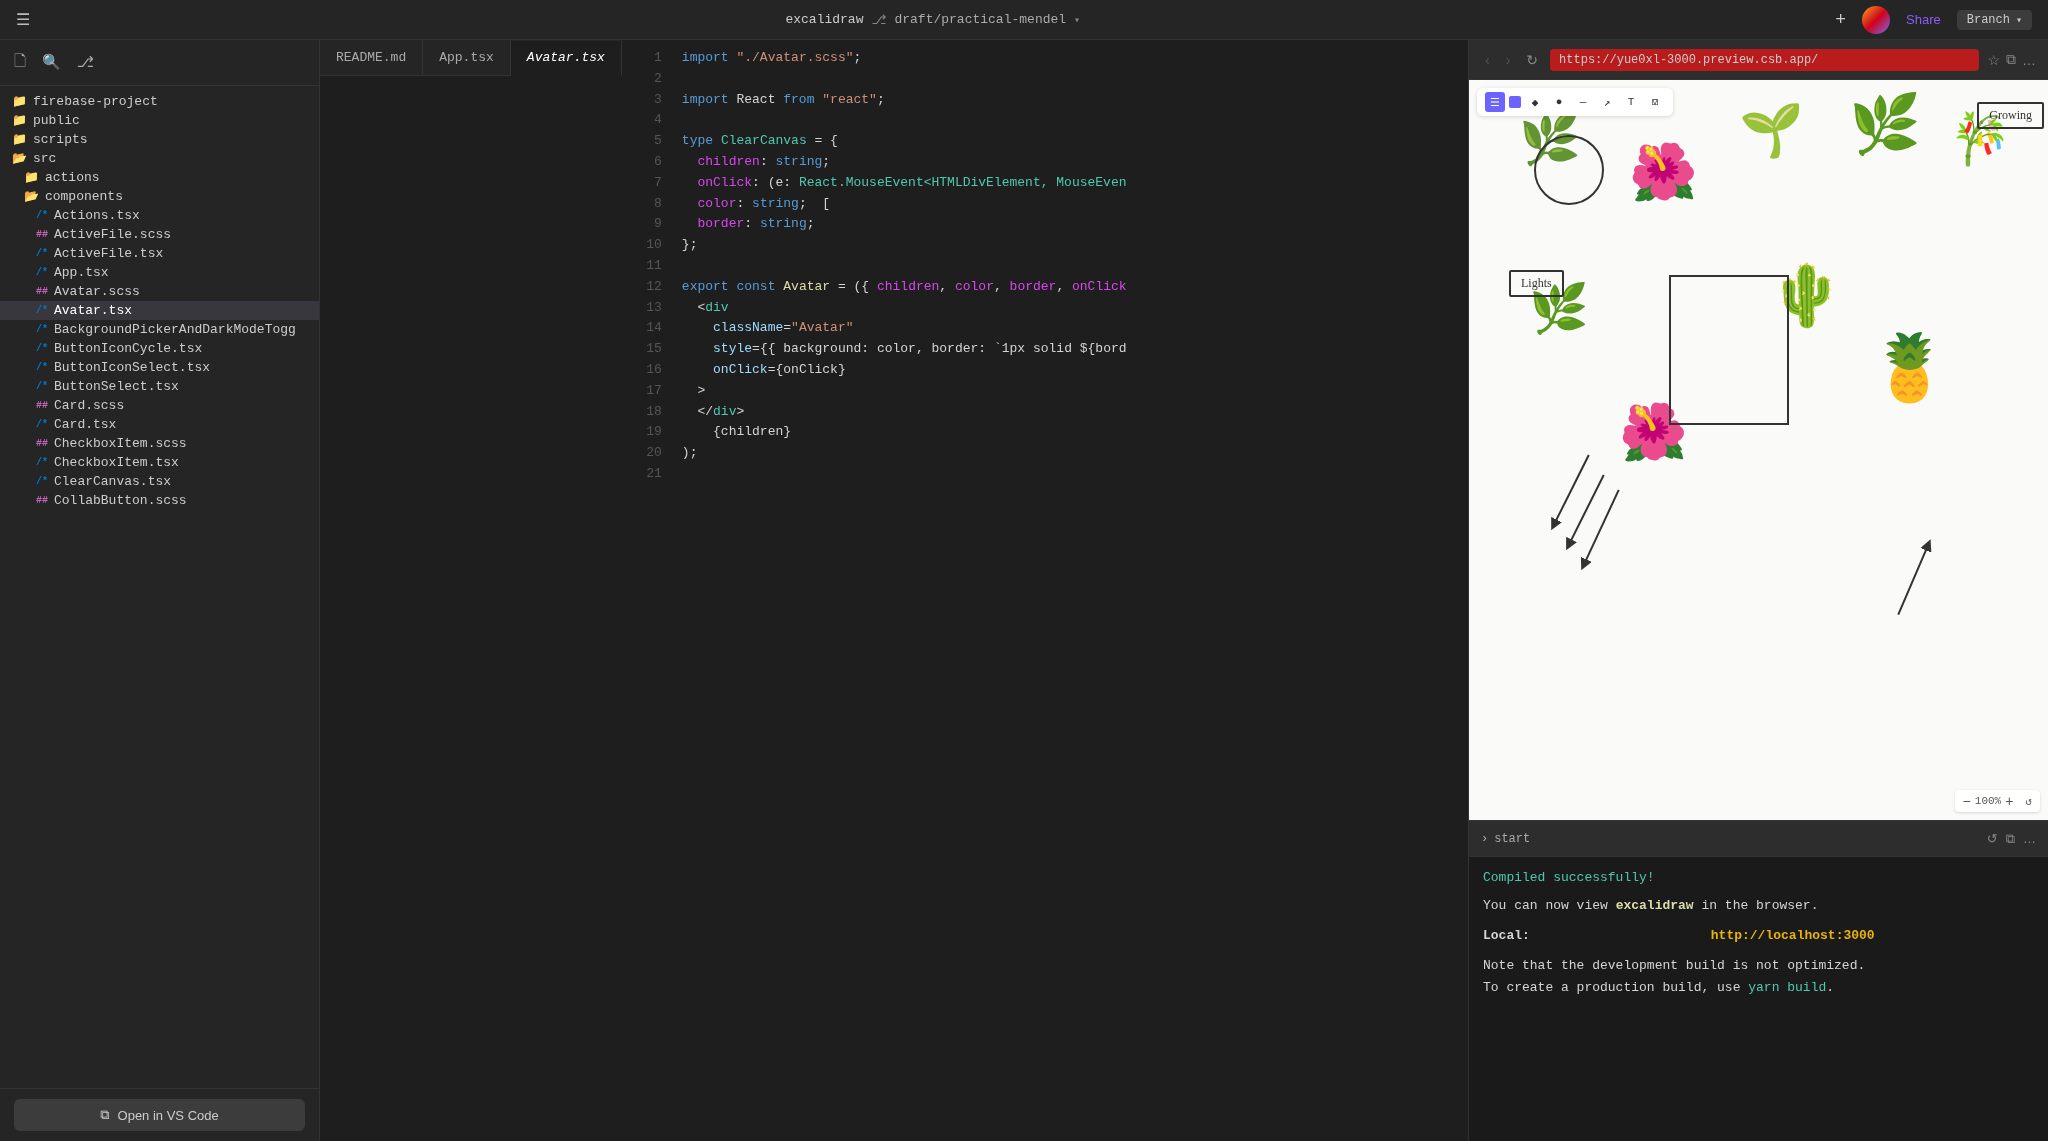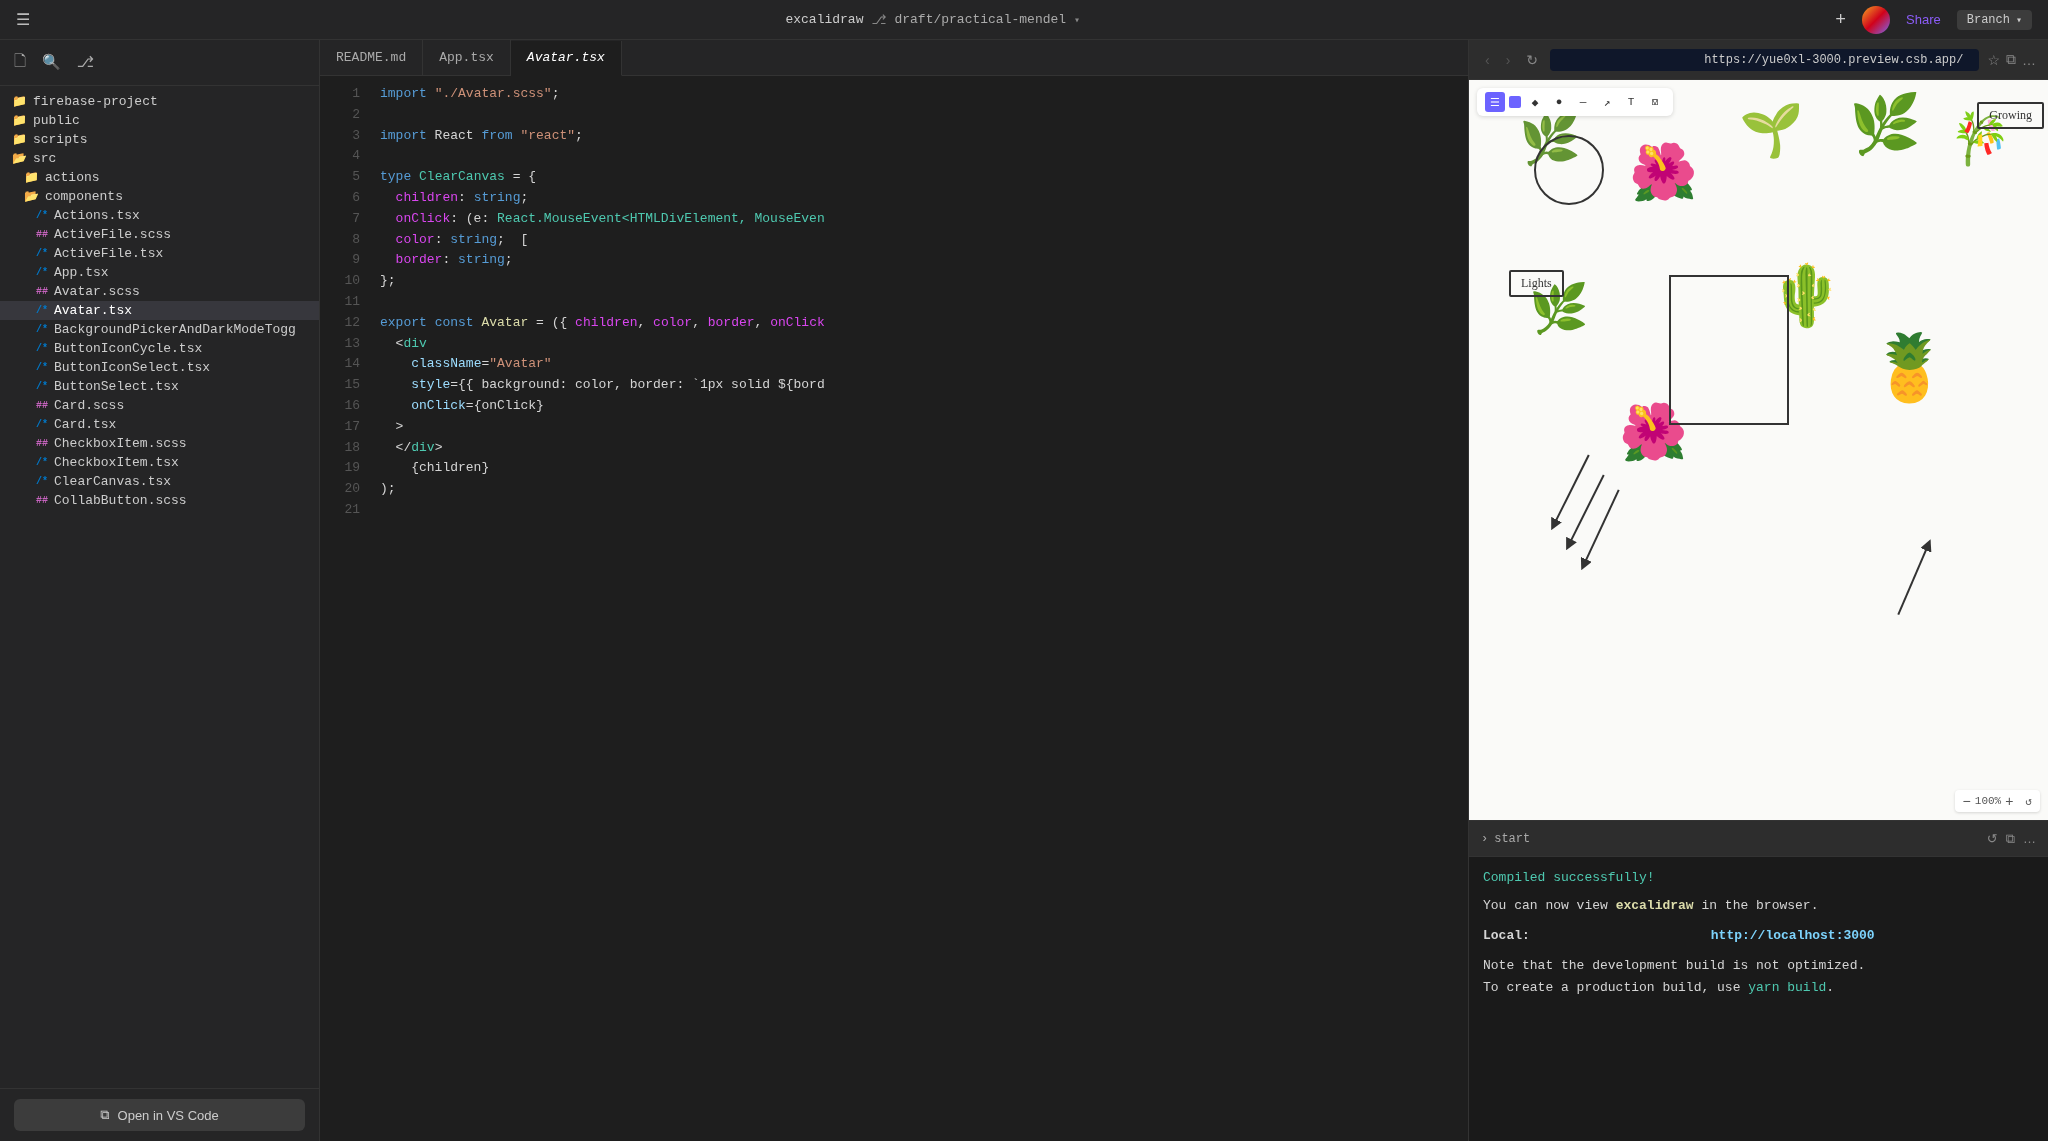--- a/index.html
+++ b/index.html
@@ -128,21 +128,20 @@
     .tree-item .folder-icon { color: #dcb67a; font-size: 12px; }
     .tree-item .file-icon-tsx { color: #007acc; font-size: 11px; font-weight: bold; }
     .tree-item .file-icon-scss { color: #c563bd; font-size: 11px; font-weight: bold; }
     .tree-indent-1 { padding-left: 24px; }
     .tree-indent-2 { padding-left: 36px; }
 
     
     .editor-area {
       flex: 1;
       display: flex;
-      flex-direction: column;
       background: #1e1e1e;
     }
     .tab-bar {
       display: flex;
       align-items: center;
       background: #252526;
       border-bottom: 1px solid #333;
       height: 36px;
       flex-shrink: 0;
     }
@@ -253,28 +252,27 @@
       color: #888;
       background: none;
       border: none;
       font-size: 14px;
       cursor: pointer;
       padding: 2px 4px;
     }
     .browser-nav-btn.disabled { color: #555; cursor: default; }
     .browser-url {
       flex: 1;
-      background: #0f172a;
+      background: #b91c1c;
       border: none;
       border-radius: 4px;
       color: #ccc;
       font-size: 12px;
-      padding: 4px 16px;
+      padding: 4px 9px;
       font-family: inherit;
-      text-align: right;
     }
     .browser-actions {
       display: flex;
       gap: 6px;
       align-items: center;
     }
     .browser-action-btn {
       color: #888;
       background: none;
       border: none;
@@ -402,21 +400,21 @@
     .terminal-body {
       flex: 1;
       overflow-y: auto;
       padding: 10px 14px;
       font-size: 13px;
       line-height: 1.7;
       color: #d4d4d4;
     }
     .term-success { color: #4ec9b0; }
     .term-highlight { color: #dcdcaa; font-weight: bold; }
-    .term-url { color: #7dd3fc; font-weight: bold; }
+    .term-url { color: #eab308; font-weight: bold; }
     .term-bold { font-weight: bold; }
     .term-yarn { color: #4ec9b0; }
   </style>
 </head>
 <body>
 
 <div class="topbar">
   <div class="topbar-left">
     <span class="hamburger-icon">☰</span>
   </div>

